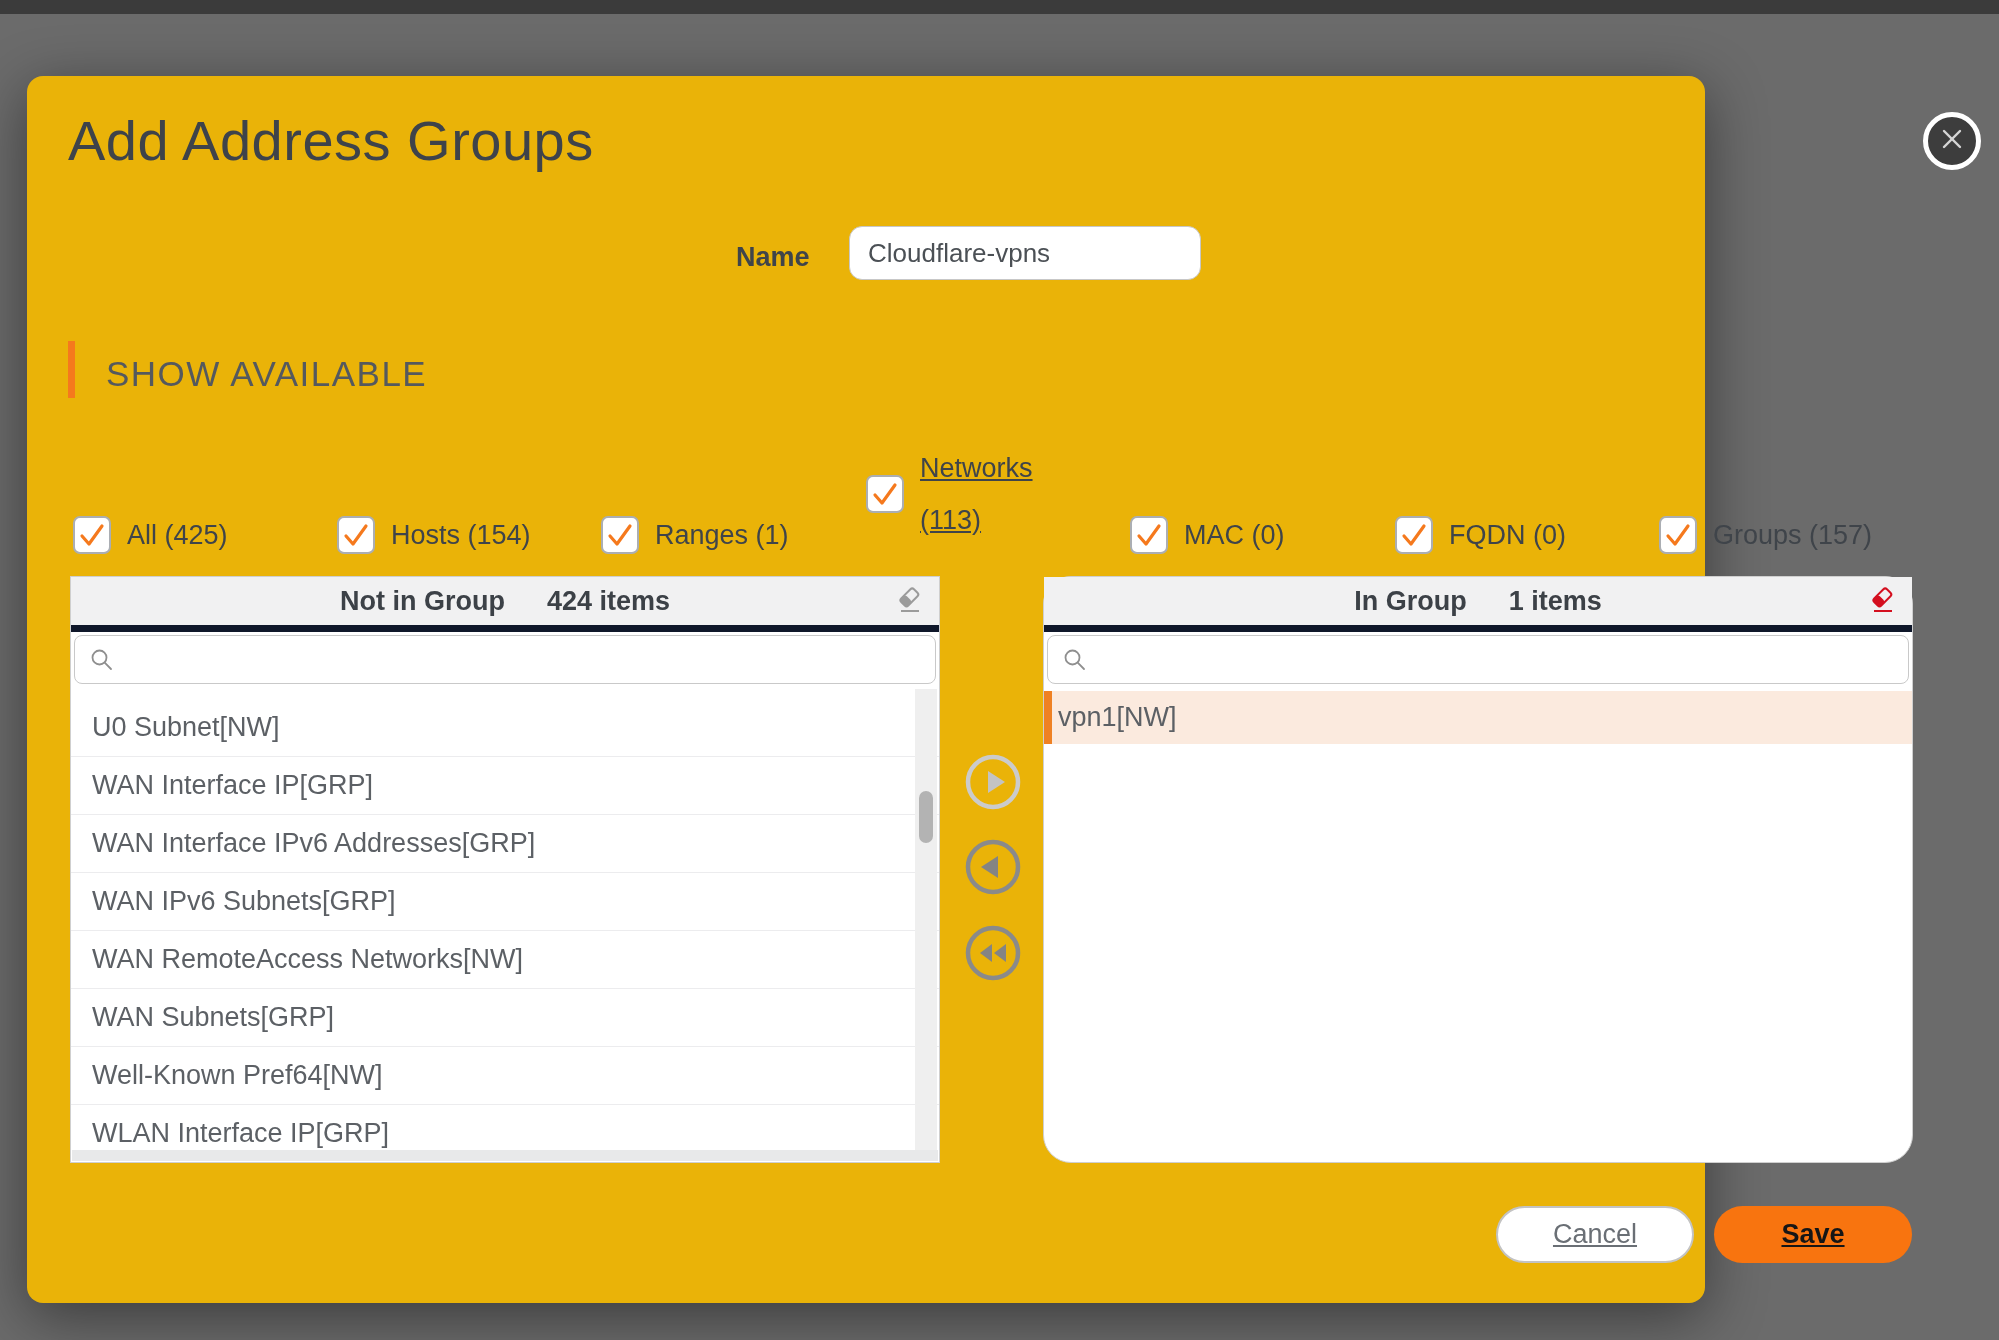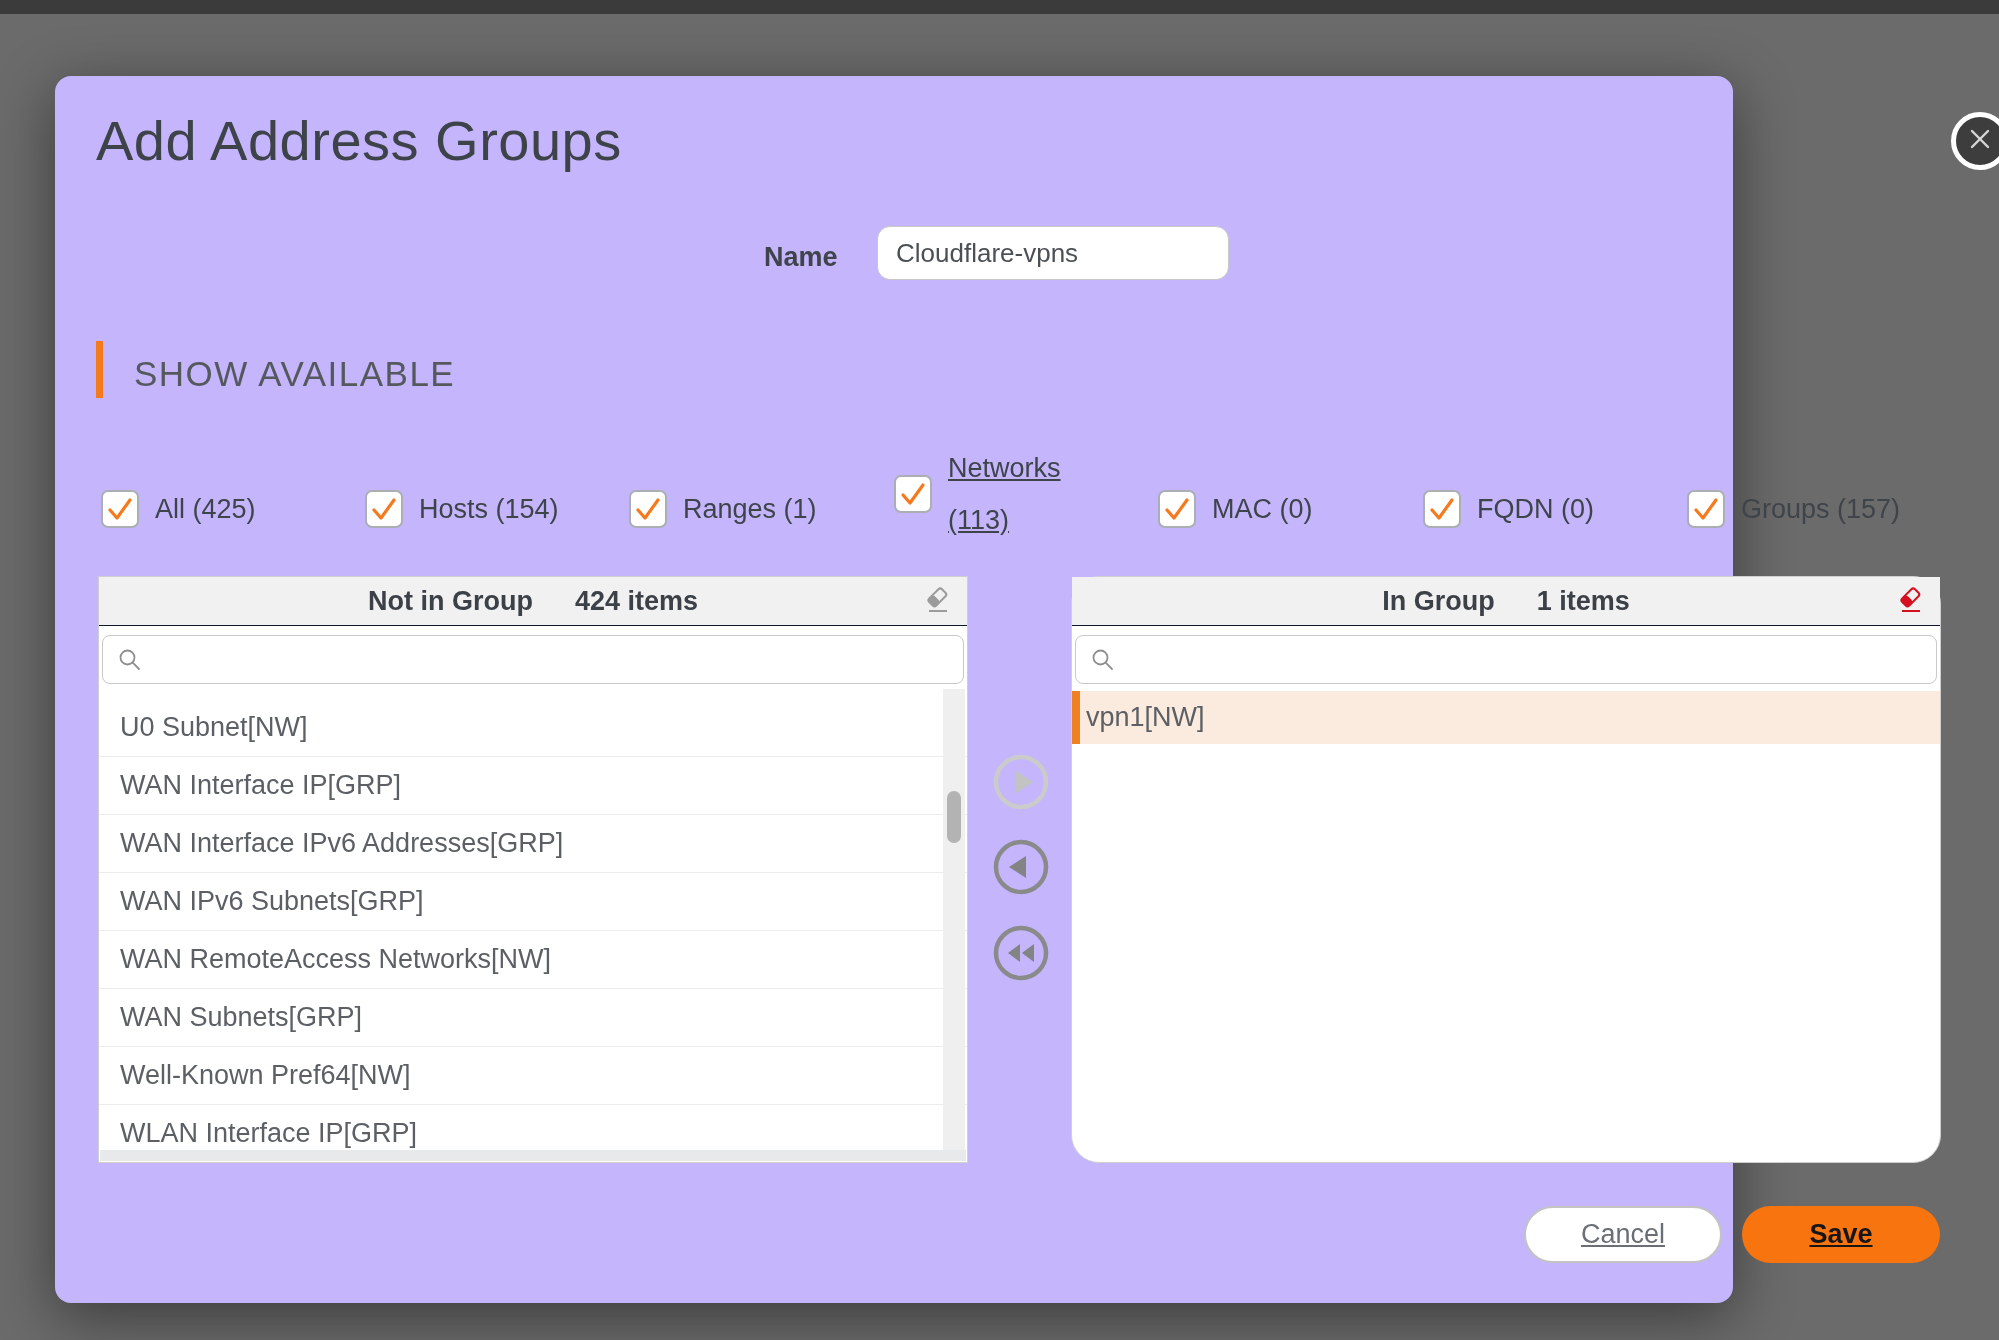--- a/index.html
+++ b/index.html
@@ -5,23 +5,22 @@
   html,body{margin:0;padding:0;}
   body{
     width:1999px;height:1340px;position:relative;overflow:hidden;
     background:#6b6b6b;
     font-family:"Liberation Sans","DejaVu Sans",sans-serif;
     -webkit-font-smoothing:antialiased;
   }
   .top-strip{position:absolute;left:0;top:0;width:1999px;height:14px;background:#3b3b3b;}
   .modal{
     position:absolute;left:27px;top:76px;width:1678px;height:1227px;
-    background:#c4b5fd;border-radius:16px;
+    background:#eab308;border-radius:16px;
     box-shadow:0 14px 60px rgba(0,0,0,.45);
-    margin-left:28px;
   }
   .modal-title{
     position:absolute;left:41px;top:32px;
     font-size:56px;font-weight:500;color:#3e434a;letter-spacing:.5px;
   }
   .close-btn{
     position:absolute;left:1896px;top:36px;width:58px;height:58px;border-radius:50%;
     background:#3d3d3d;border:5px solid #ffffff;box-sizing:border-box;
     display:flex;align-items:center;justify-content:center;cursor:pointer;
   }
@@ -35,39 +34,39 @@
     border:1.5px solid #c7c7c7;border-radius:13px;padding:0 18px;
     font-size:26px;color:#4b5055;font-family:inherit;outline:none;background:#fff;
   }
   
   .section-bar{position:absolute;left:41px;top:265px;width:7px;height:57px;background:#f5791d;}
   .section-title{
     position:absolute;left:79px;top:278px;
     font-size:35px;color:#55595e;letter-spacing:1.5px;
   }
   
-  .cb-group{position:absolute;top:414px;height:38px;display:flex;align-items:center;gap:16px;cursor:pointer;}
+  .cb-group{position:absolute;top:440px;height:38px;display:flex;align-items:center;gap:16px;cursor:pointer;}
   .cb-group.two-line{top:399px;}
   .cb-box{
     width:38px;height:38px;box-sizing:border-box;flex:0 0 38px;
     border:2px solid #abaeb3;border-radius:7px;background:#fff;
     display:flex;align-items:center;justify-content:center;
   }
   .cb-label{font-size:27px;color:#3f444a;white-space:nowrap;}
   .cb-group.two-line .cb-label{white-space:normal;width:120px;line-height:52px;text-decoration:underline;}
   
   .panel{
     position:absolute;top:500px;width:870px;height:587px;box-sizing:border-box;
     border:1.5px solid #cfcfcf;background:#fff;
   }
   .panel.left{left:43px;}
   .panel.right{left:1016px;border-radius:28px;}
   .panel-header{
     position:absolute;left:0;top:0;right:0;height:48px;
-    background:#f1f1f2;border-bottom:1px solid #0f172a;
+    background:#f1f1f2;border-bottom:7px solid #0f172a;
     display:flex;align-items:center;justify-content:center;gap:42px;
   }
   .panel-title,.panel-count{font-size:27px;font-weight:700;color:#3c4147;}
   .eraser-btn{position:absolute;right:12px;top:7px;width:34px;height:34px;cursor:pointer;}
   .search-box{
     position:absolute;left:3px;right:3px;top:58px;height:49px;box-sizing:border-box;
     border:1.5px solid #c9c9c9;border-radius:8px;background:#fff;
     display:flex;align-items:center;padding-left:14px;gap:10px;
   }
   .search-input{

